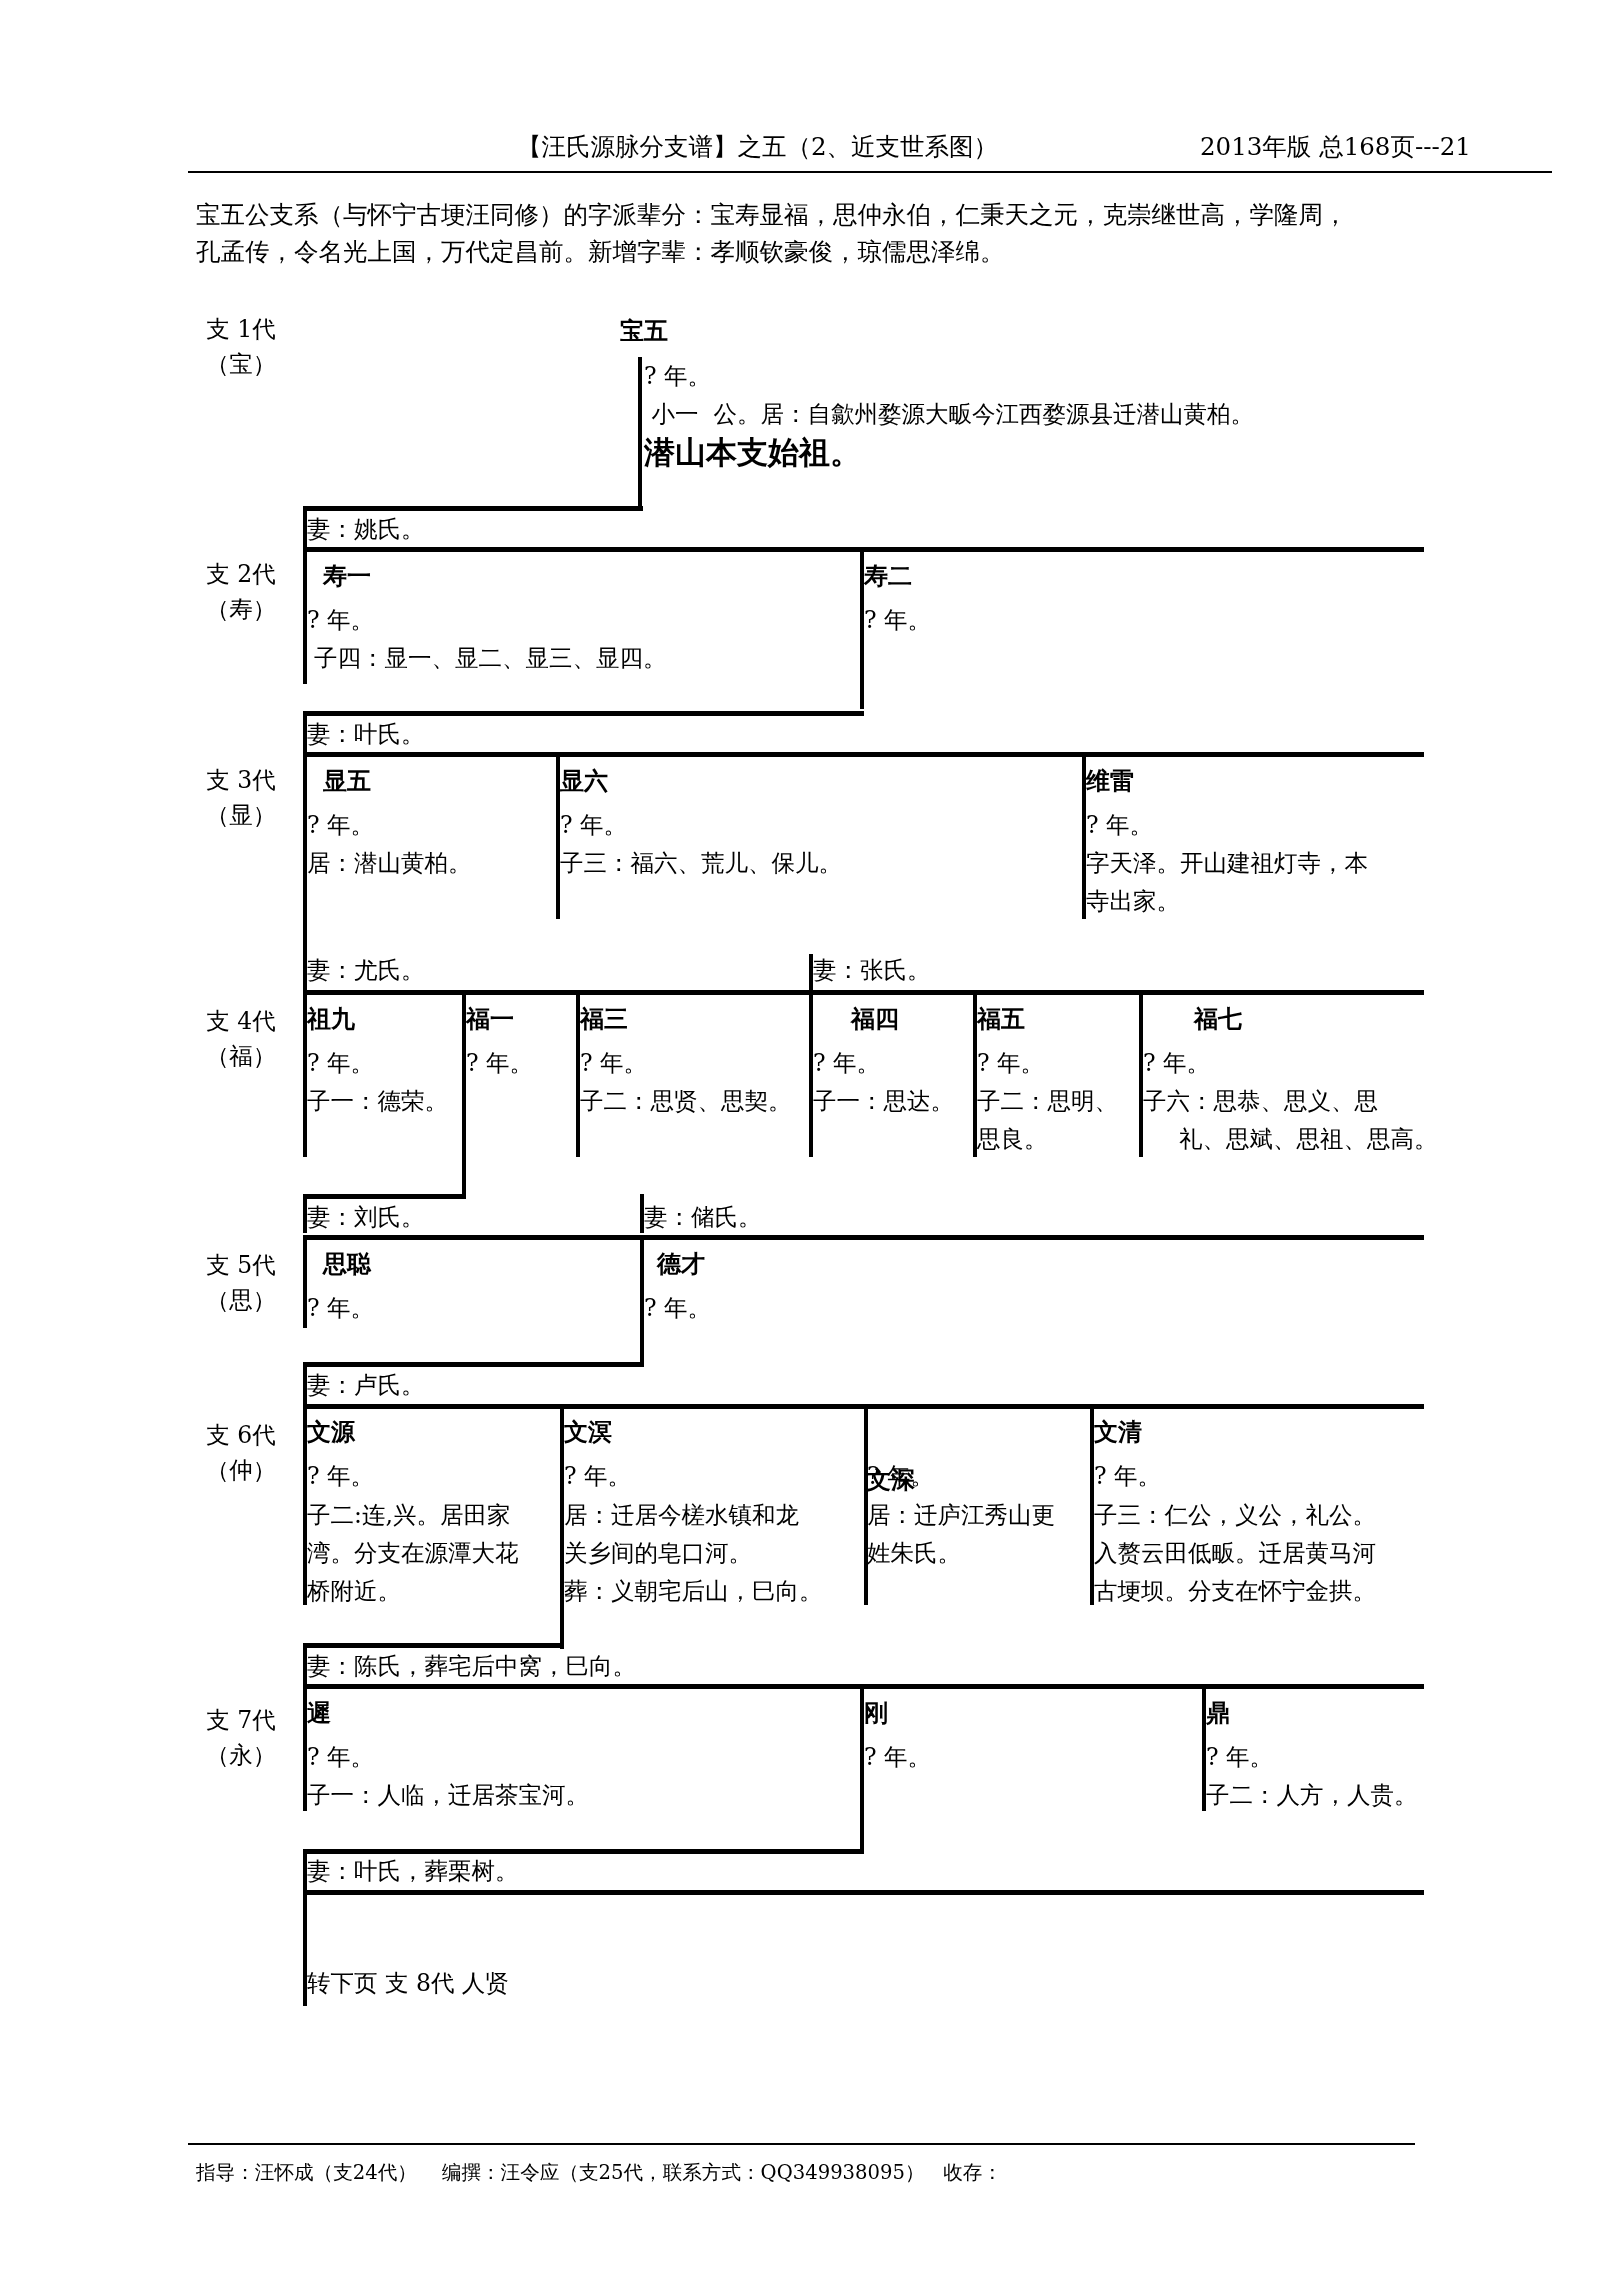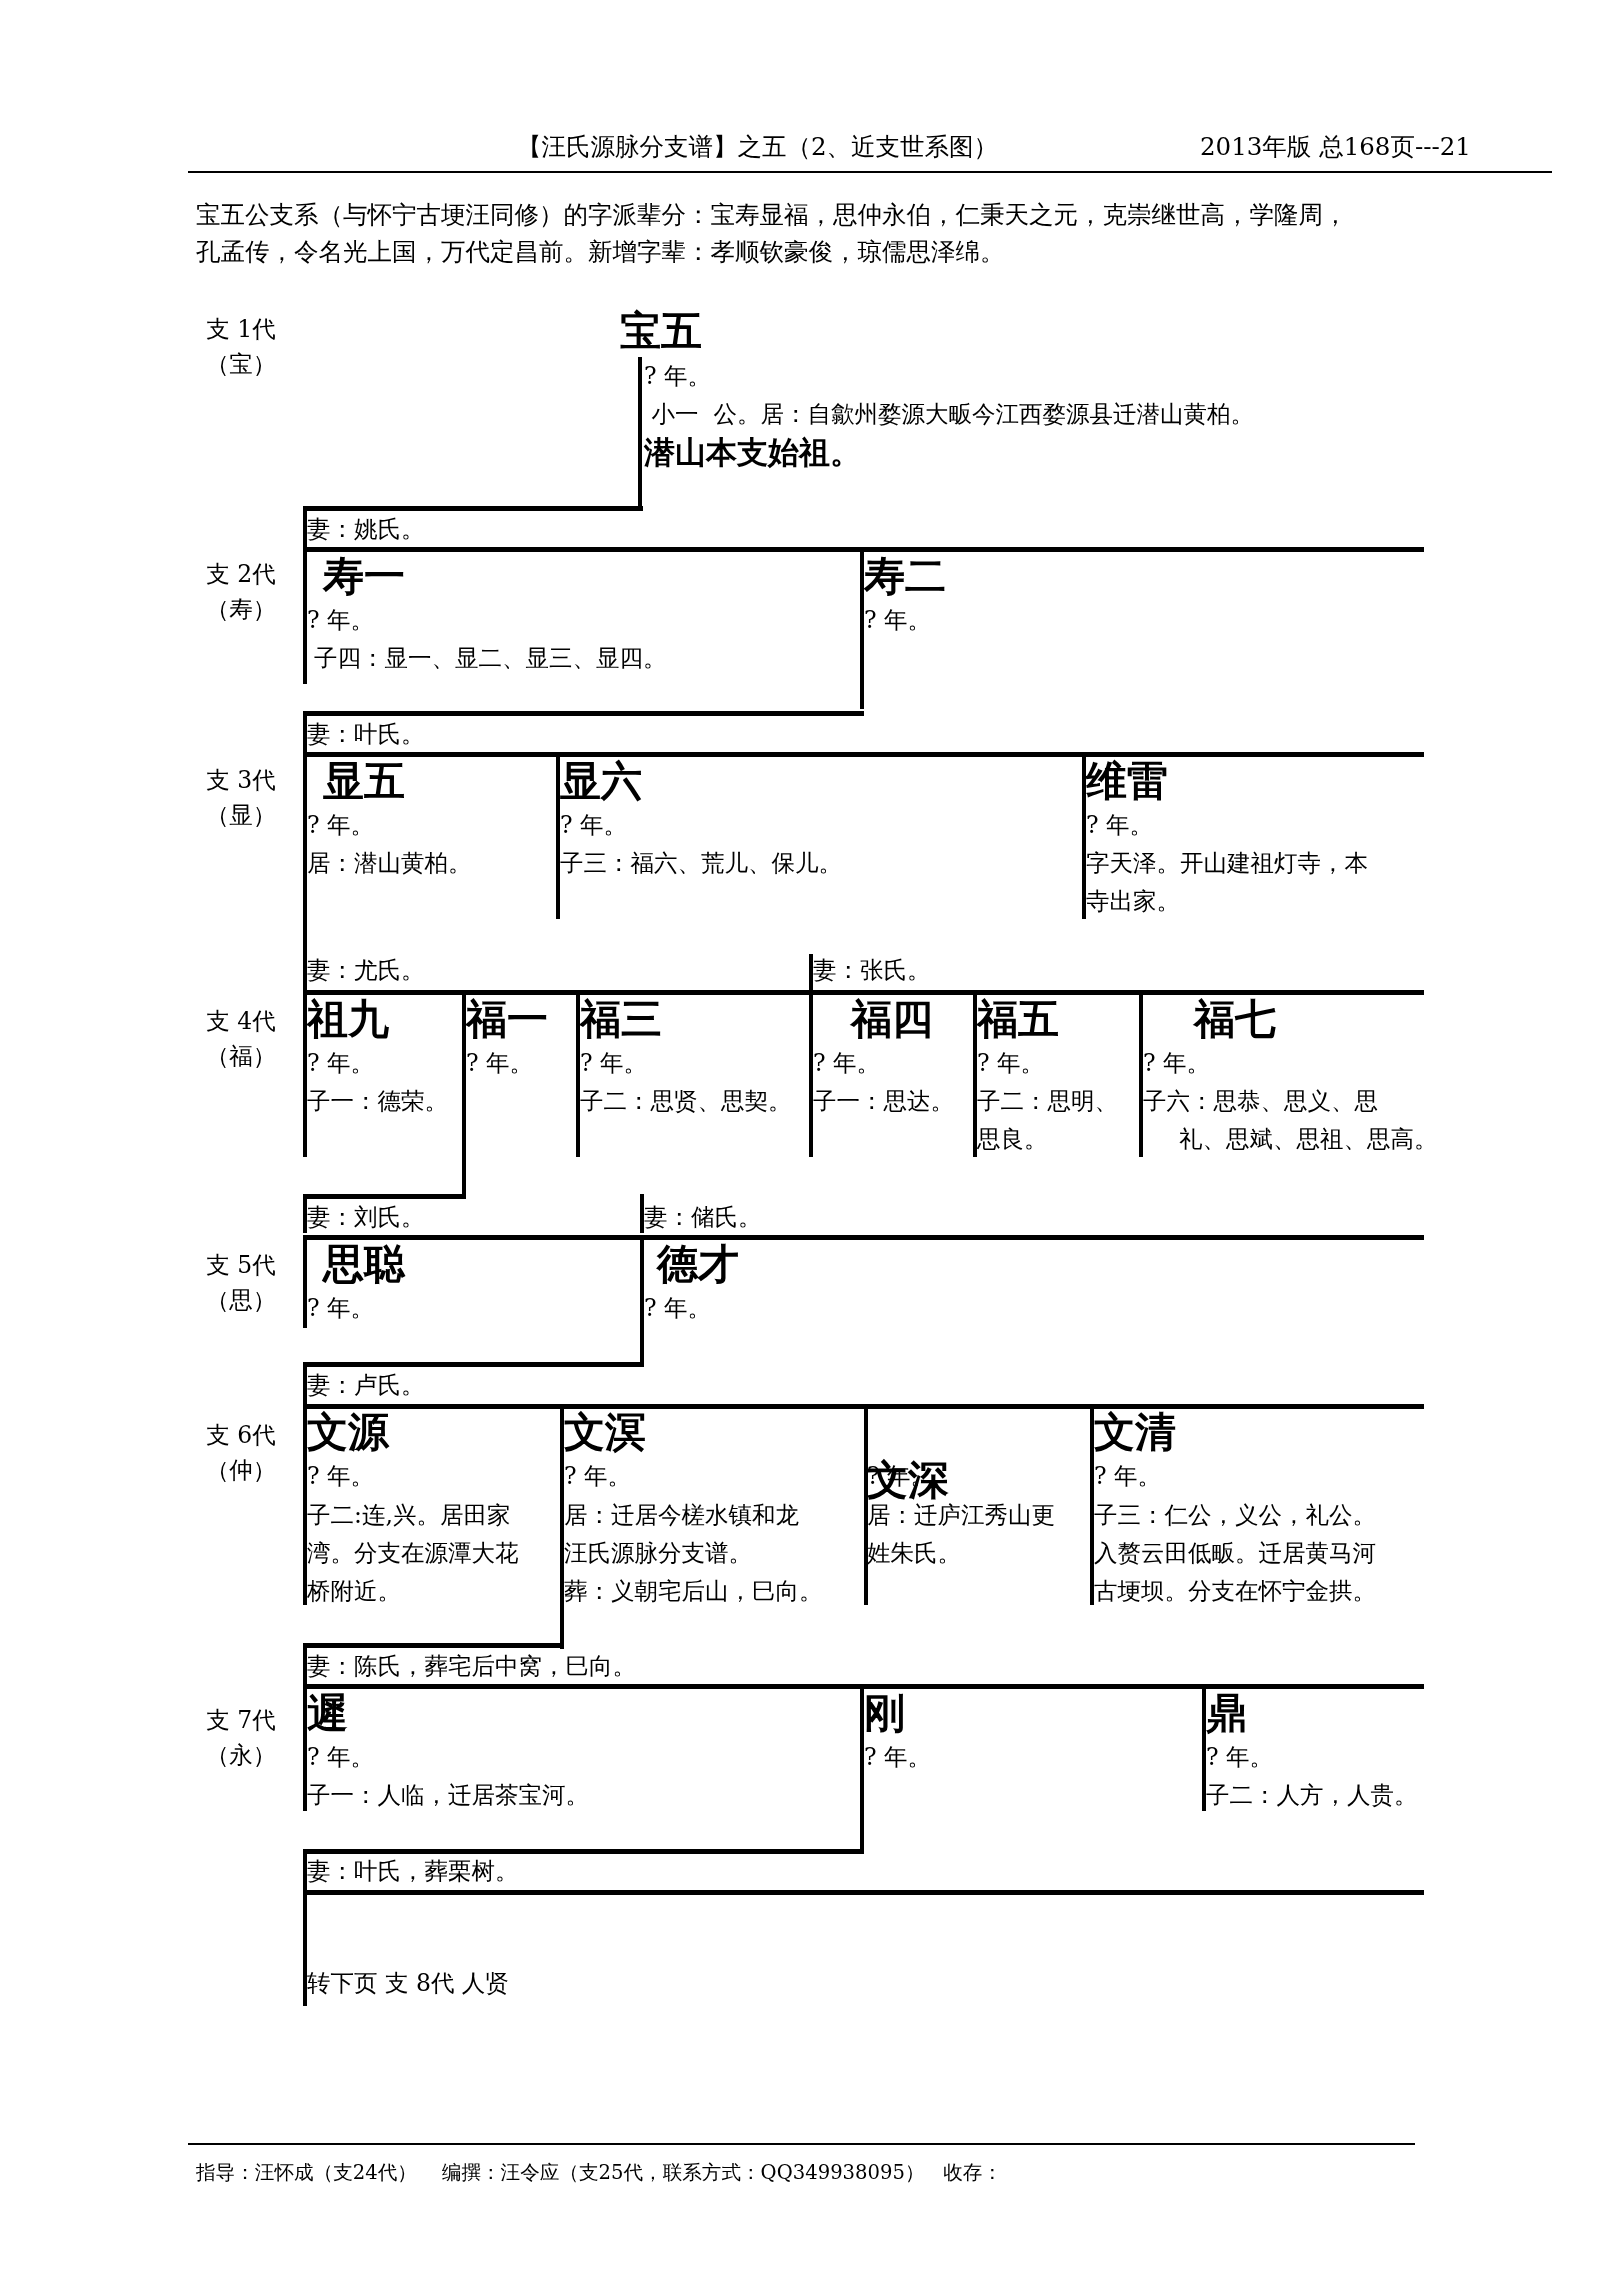--- a/index.html
+++ b/index.html
@@ -3,21 +3,21 @@
 <meta charset="utf-8">
 <style>
   html, body { margin:0; padding:0; background:#ffffff; }
   body { width:1621px; height:2293px; position:relative; overflow:hidden;
          font-family:"DejaVu Serif","Liberation Serif",serif; color:#000; }
   .abs { position:absolute; }
   .hdr { font-size:24.5px; white-space:nowrap; }
   .rule { position:absolute; background:#000; }
   .intro { left:196px; top:196px; width:1372px; font-size:24.5px; line-height:37px; }
   .gen { position:absolute; left:192px; width:98px; font-size:23.5px; line-height:35px; text-align:center; }
-  .name { position:absolute; font-family:"DejaVu Sans","Liberation Sans",sans-serif; font-weight:bold; font-size:41px; line-height:39px; white-space:nowrap; }
+  .name { position:absolute; font-family:"DejaVu Sans","Liberation Sans",sans-serif; font-weight:bold; font-size:24px; line-height:39px; white-space:nowrap; }
   .t { position:absolute; font-size:23.5px; line-height:38px; }
   .bold { font-family:"DejaVu Sans","Liberation Sans",sans-serif; font-weight:bold; }
   .hline { position:absolute; height:4.9px; background:#000; }
   .vline { position:absolute; width:3.9px; background:#000; }
   .foot { left:196px; top:2159px; font-size:19.6px; white-space:nowrap; }
 </style>
 </head>
 <body>
 
 <div class="abs hdr" style="left:517px;top:130px;">【汪氏源脉分支谱】之五（2、近支世系图）</div>
@@ -144,21 +144,21 @@
 <div class="vline" style="left:303px;top:1404px;height:201px;"></div>
 <div class="name" style="left:307px;top:1413px;">文源</div>
 <div class="t" style="left:307px;top:1457px;">? 年。</div>
 <div class="t" style="left:307px;top:1496px;white-space:nowrap;">子二:连,兴。居田家</div>
 <div class="t" style="left:307px;top:1534px;white-space:nowrap;">湾。分支在源潭大花</div>
 <div class="t" style="left:307px;top:1572px;">桥附近。</div>
 <div class="vline" style="left:560px;top:1404px;height:245px;"></div>
 <div class="name" style="left:564px;top:1413px;">文溟</div>
 <div class="t" style="left:564px;top:1457px;">? 年。</div>
 <div class="t" style="left:564px;top:1496px;white-space:nowrap;">居：迁居今槎水镇和龙</div>
-<div class="t" style="left:564px;top:1534px;white-space:nowrap;">汪氏源脉分支谱。</div>
+<div class="t" style="left:564px;top:1534px;white-space:nowrap;">关乡间的皂口河。</div>
 <div class="t" style="left:564px;top:1572px;white-space:nowrap;">葬：义朝宅后山，巳向。</div>
 <div class="vline" style="left:864px;top:1404px;height:201px;"></div>
 <div class="name" style="left:867px;top:1461px;">文深</div>
 <div class="t" style="left:867px;top:1457px;">? 年。</div>
 <div class="t" style="left:867px;top:1496px;white-space:nowrap;">居：迁庐江秀山更</div>
 <div class="t" style="left:867px;top:1534px;">姓朱氏。</div>
 <div class="vline" style="left:1090px;top:1404px;height:201px;"></div>
 <div class="name" style="left:1094px;top:1413px;">文清</div>
 <div class="t" style="left:1094px;top:1457px;">? 年。</div>
 <div class="t" style="left:1094px;top:1496px;white-space:nowrap;">子三：仁公，义公，礼公。</div>

